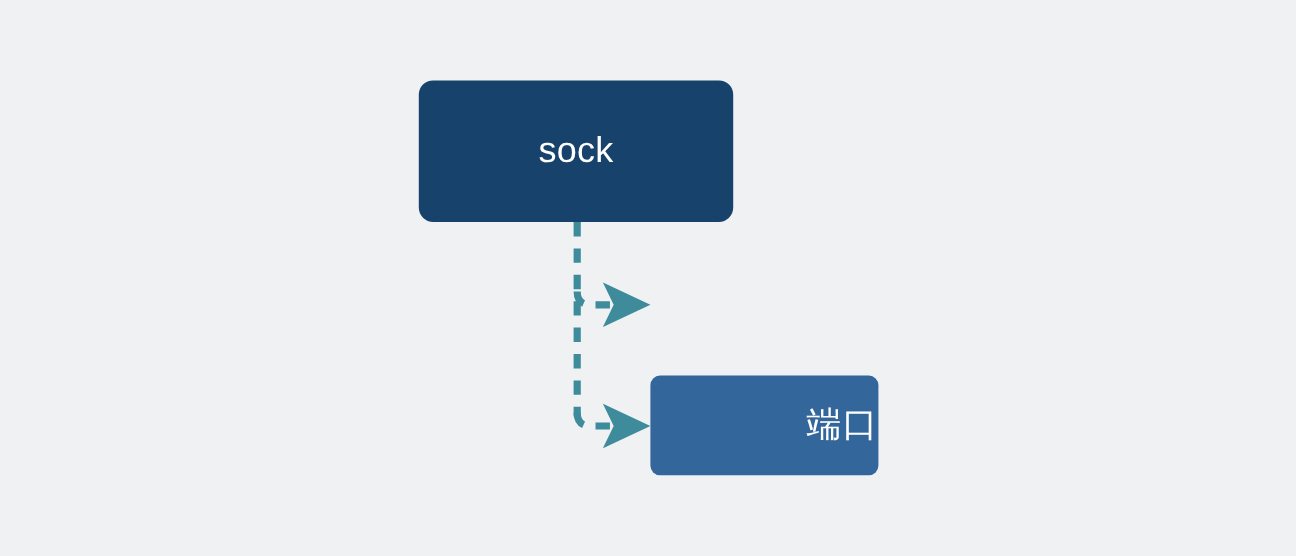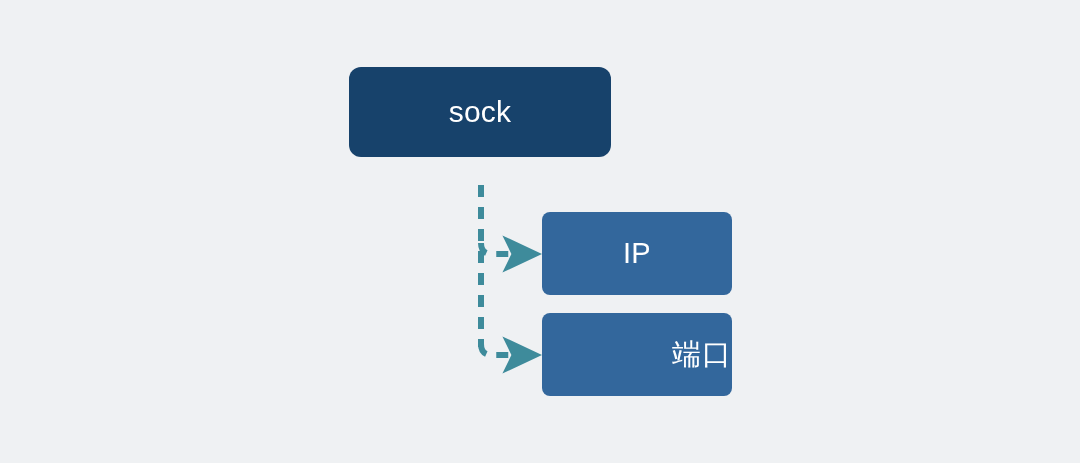--- a/index.html
+++ b/index.html
@@ -41,21 +41,21 @@
     user-select: none;
   }
   .node-label {
     display: block;
   }
   
   #node-sock {
     left: 349px;
     top: 67px;
     width: 262px;
-    height: 90px;
+    height: 118px;
     background: #17426b;
     border-radius: 12px;
   }
   #node-sock .node-label {
     font-size: 30px;
     font-weight: 400;
     letter-spacing: 0.2px;
   }
   
   #node-ip {
@@ -103,21 +103,18 @@
 
     <path d="M481,243 Q481,254 492,254 L536,254" fill="none" stroke="#3e8b9b" stroke-width="6" stroke-linecap="butt" stroke-dasharray="12 10" marker-end="url(#arrow-teal)"></path>
 
     <path d="M481,344 Q481,355 492,355 L536,355" fill="none" stroke="#3e8b9b" stroke-width="6" stroke-linecap="butt" stroke-dasharray="12 10" marker-end="url(#arrow-teal)"></path>
   </svg>
 
   <div class="node" id="node-sock">
     <span class="node-label">sock</span>
   </div>
 
-  <div class="node" id="node-ip">
-    <span class="node-label">IP</span>
-  </div>
 
   <div class="node" id="node-port">
     <span class="node-label">端口</span>
   </div>
 
 </div>
 
 </body></html>

